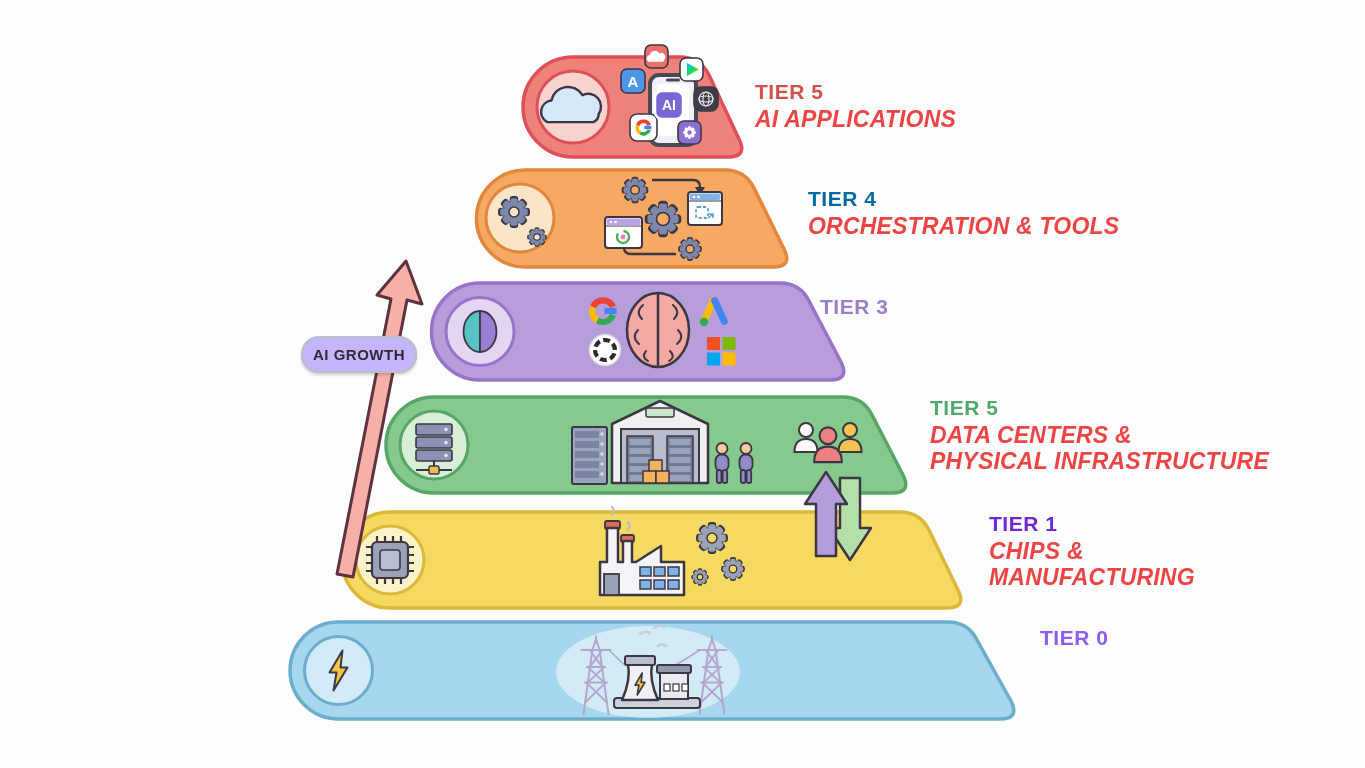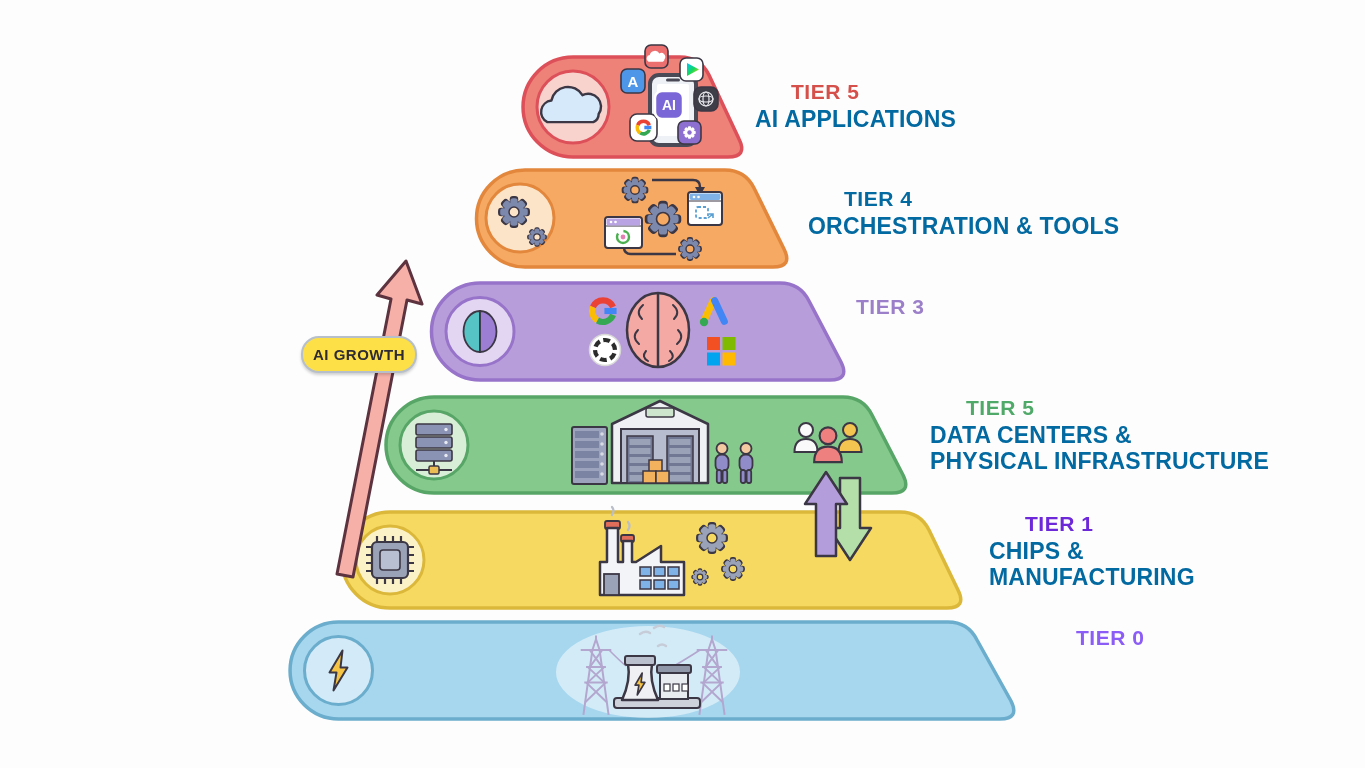--- a/index.html
+++ b/index.html
@@ -1,30 +1,30 @@
 <!DOCTYPE html>
 <html><head>
 <meta charset="utf-8">
 <style>
   html,body{margin:0;padding:0;background:#fff;}
   .stage{position:relative;width:1365px;height:768px;background:#fdfdfd;overflow:hidden;
          font-family:"Liberation Sans", sans-serif;}
   .stage svg{position:absolute;left:0;top:0;}
   .tier-label{position:absolute;}
-  .tier-num{font-weight:bold;font-size:21px;letter-spacing:.5px;margin-bottom:2px;margin-left:36px;}
-  .tier-title{font-weight:bold;font-size:23px;line-height:26px;color:#0369a1;
-              letter-spacing:.2px;white-space:pre-line;}
+  .tier-num{font-weight:bold;font-size:21px;letter-spacing:.5px;margin-bottom:2px;}
+  .tier-title{font-weight:bold;font-size:23px;line-height:26px;color:#ef4444;
+              letter-spacing:.2px;white-space:pre-line;font-style:italic;}
   .lbl-t5{left:755px;top:80px;} .lbl-t5 .tier-num{color:#d6504b;}
   .lbl-t4{left:808px;top:187px;} .lbl-t4 .tier-num{color:#0369a1;}
   .lbl-t3{left:820px;top:295px;} .lbl-t3 .tier-num{color:#9c7fc9;}
   .lbl-t2{left:930px;top:396px;} .lbl-t2 .tier-num{color:#4fa968;}
   .lbl-t1{left:989px;top:512px;} .lbl-t1 .tier-num{color:#6d28d9;}
   .lbl-t0{left:1040px;top:626px;} .lbl-t0 .tier-num{color:#8b5cf6;}
   .growth-pill{position:absolute;left:301px;top:336px;width:112px;height:33px;
-               background:#fde047;border:2px solid #b6bfca;border-radius:18px;
+               background:#c4b5fd;border:2px solid #b6bfca;border-radius:18px;
                display:flex;align-items:center;justify-content:center;
                font-weight:bold;font-size:15px;color:#2e2b33;letter-spacing:.5px;
                box-shadow:0 2px 3px rgba(0,0,0,.18);}
 </style>
 </head>
 <body>
 
 <div class="stage">
 
 <svg width="1365" height="768" viewBox="0 0 1365 768">

